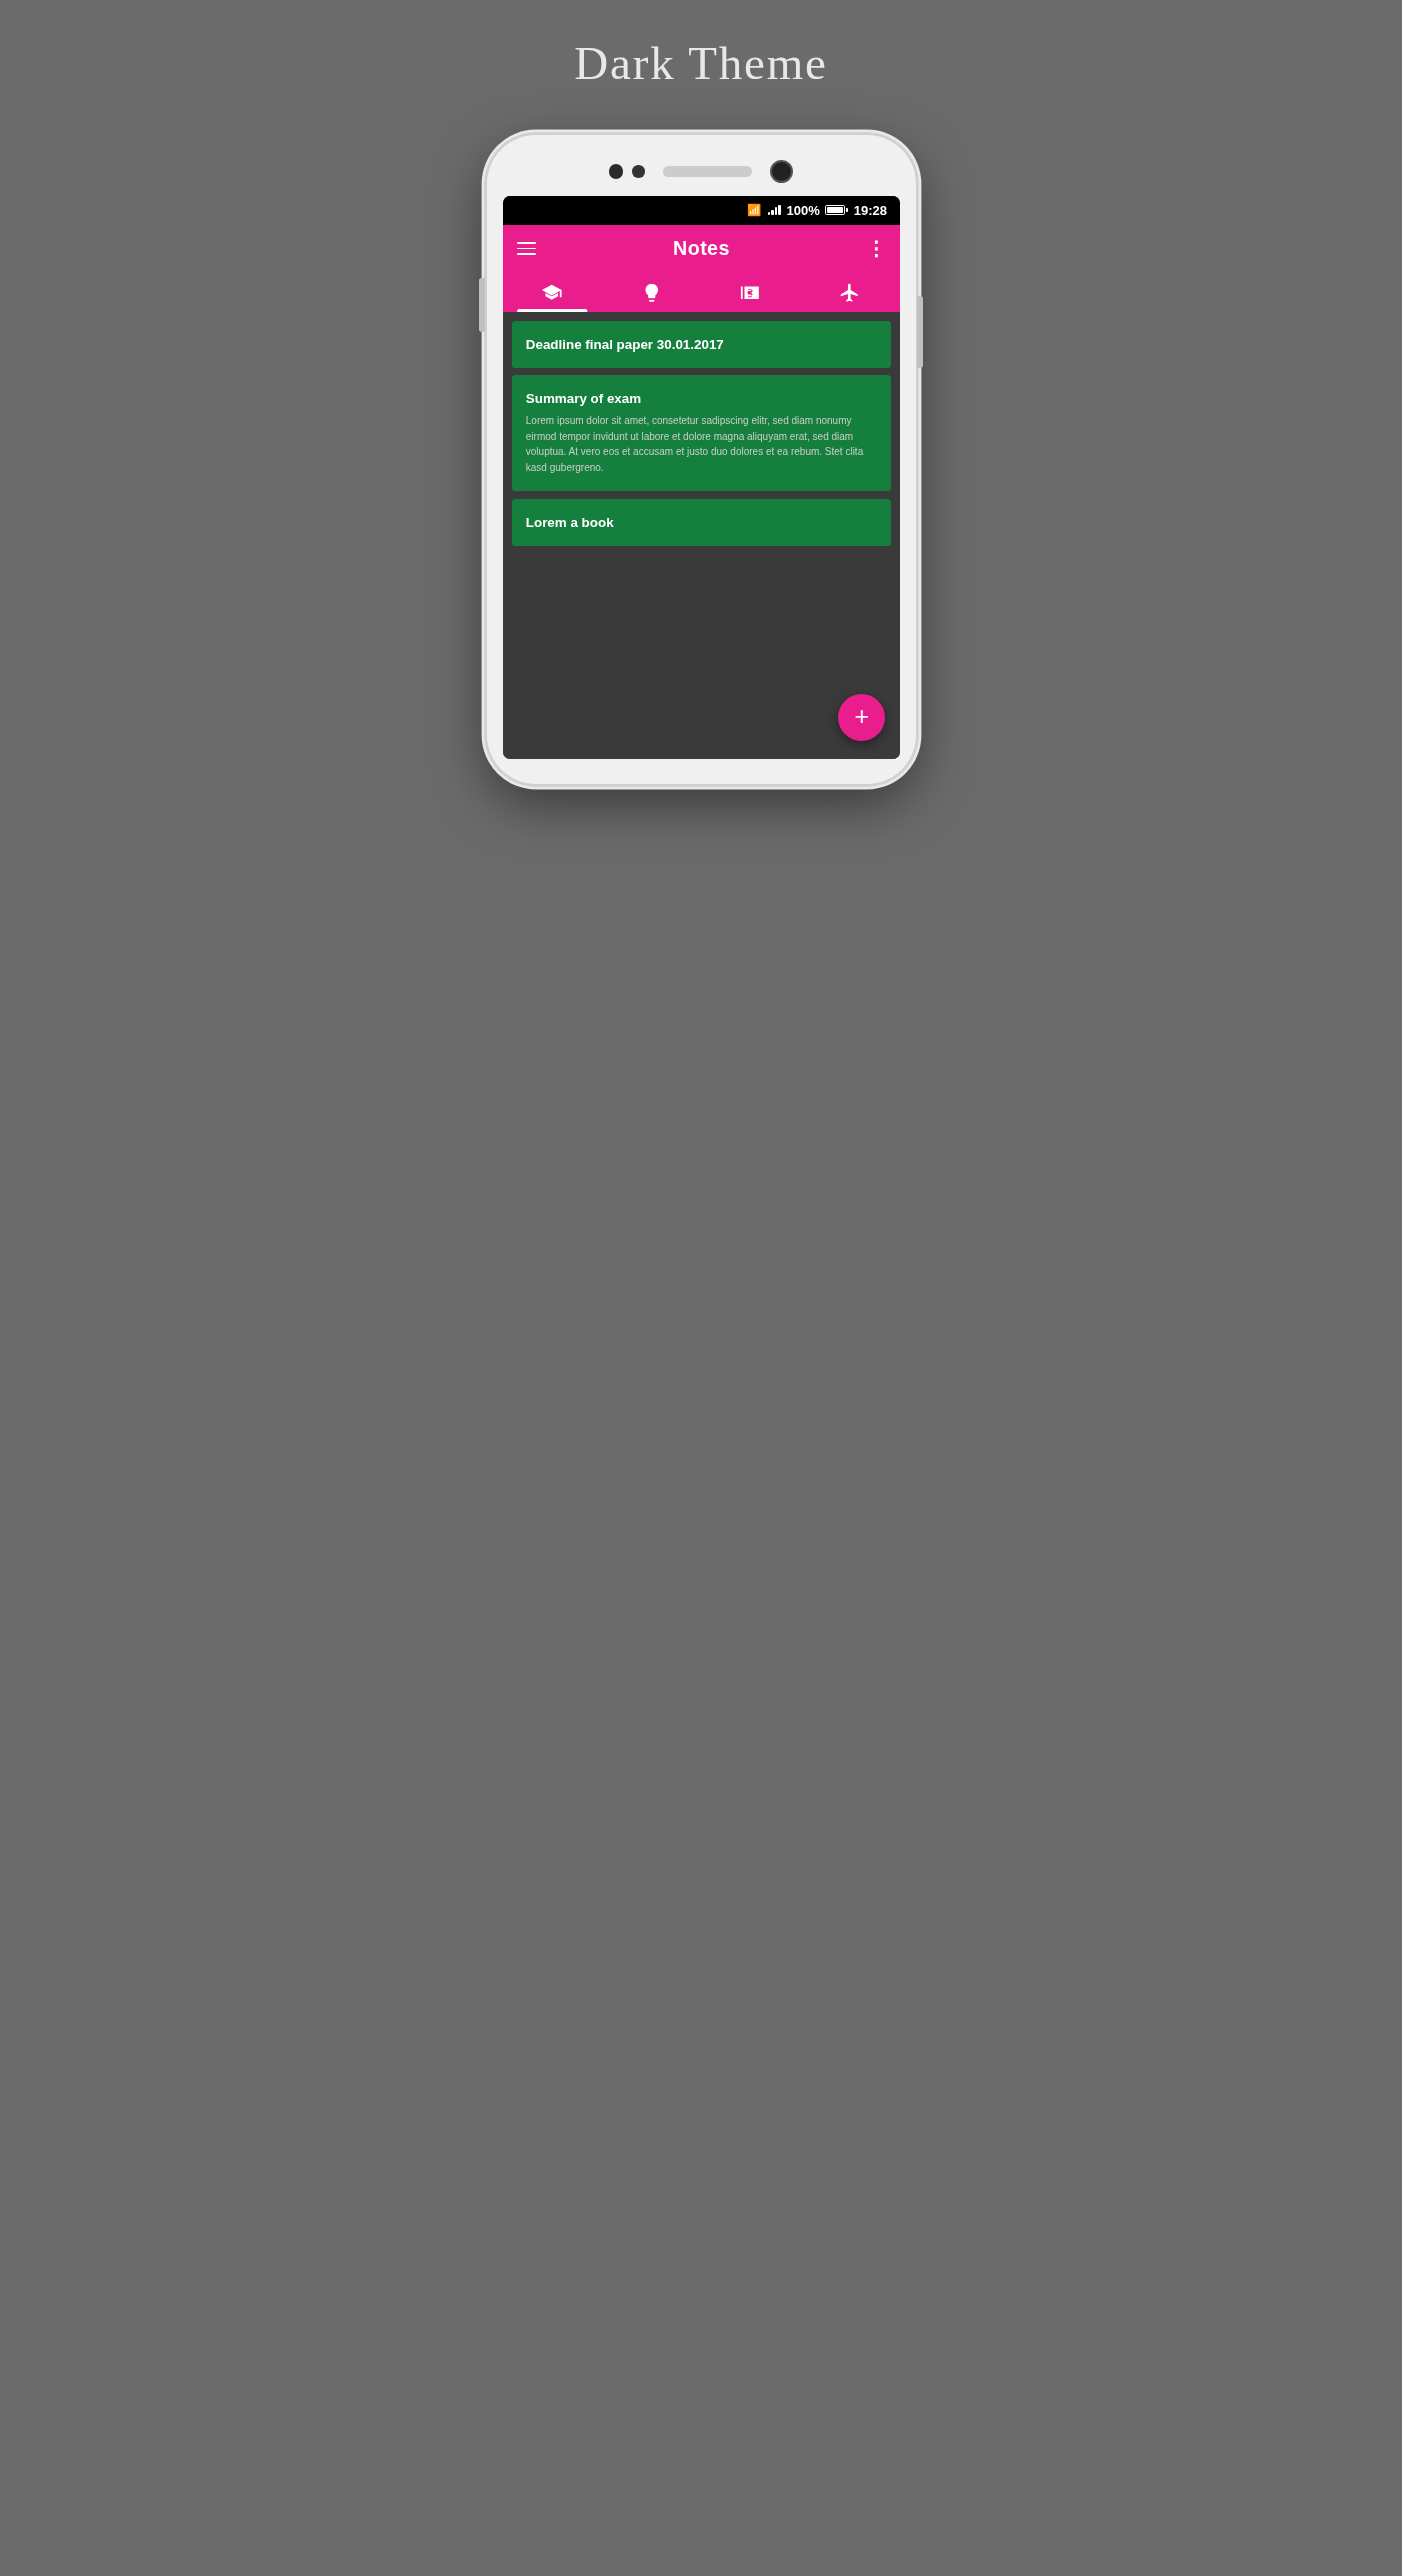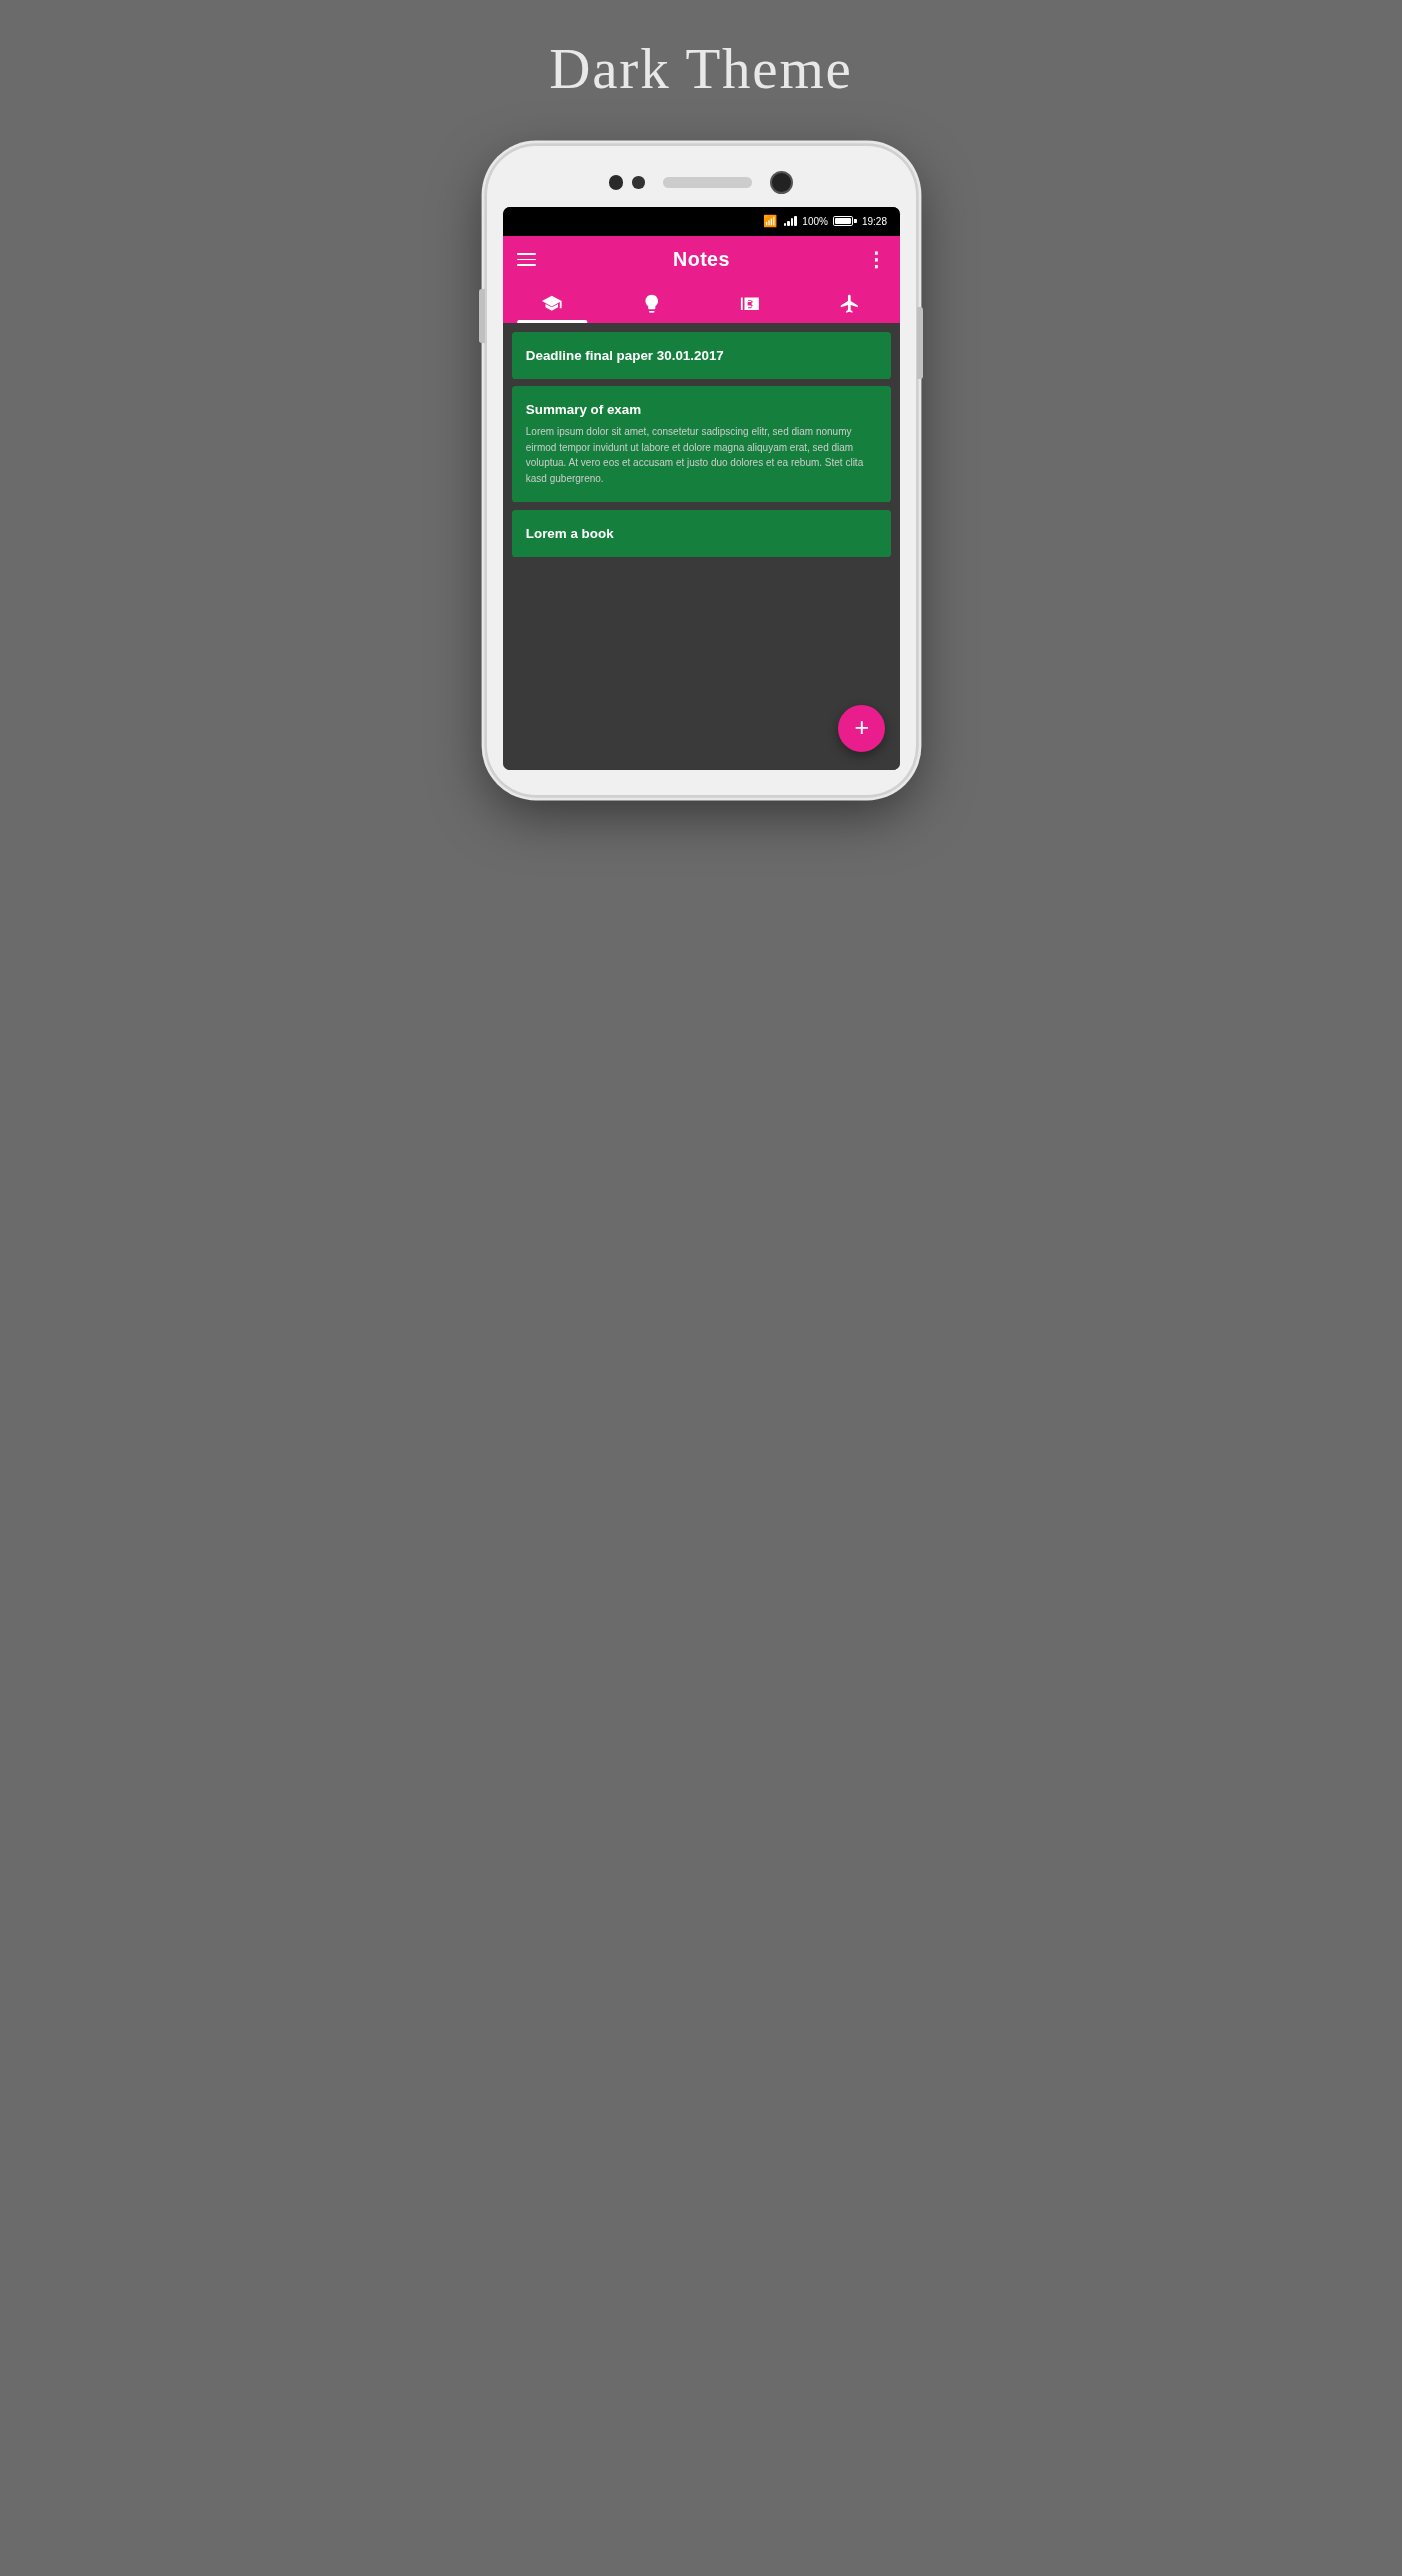--- a/index.html
+++ b/index.html
@@ -17,21 +17,21 @@
     .page-wrapper {
       display: flex;
       flex-direction: column;
       align-items: center;
       width: 100%;
       max-width: 501px;
     }
 
     .dark-theme-title {
       color: #e8e8e8;
-      font-size: 57px;
+      font-size: 47px;
       font-weight: 200;
       letter-spacing: 1.8px;
       margin-bottom: 45px;
       font-family: Georgia, 'Times New Roman', serif;
       font-style: normal;
     }
 
     
     .phone-shell {
       background: #f0f0f0;
@@ -131,22 +131,22 @@
     }
 
     .status-icons {
       display: flex;
       align-items: center;
       gap: 5.4px;
     }
 
     .status-text {
       color: white;
-      font-size: 10px;
-      font-weight: 400;
+      font-size: 13px;
+      font-weight: 700;
     }
 
     .wifi-icon {
       color: white;
       font-size: 11.6px;
     }
 
     .signal-bars {
       display: flex;
       align-items: flex-end;

